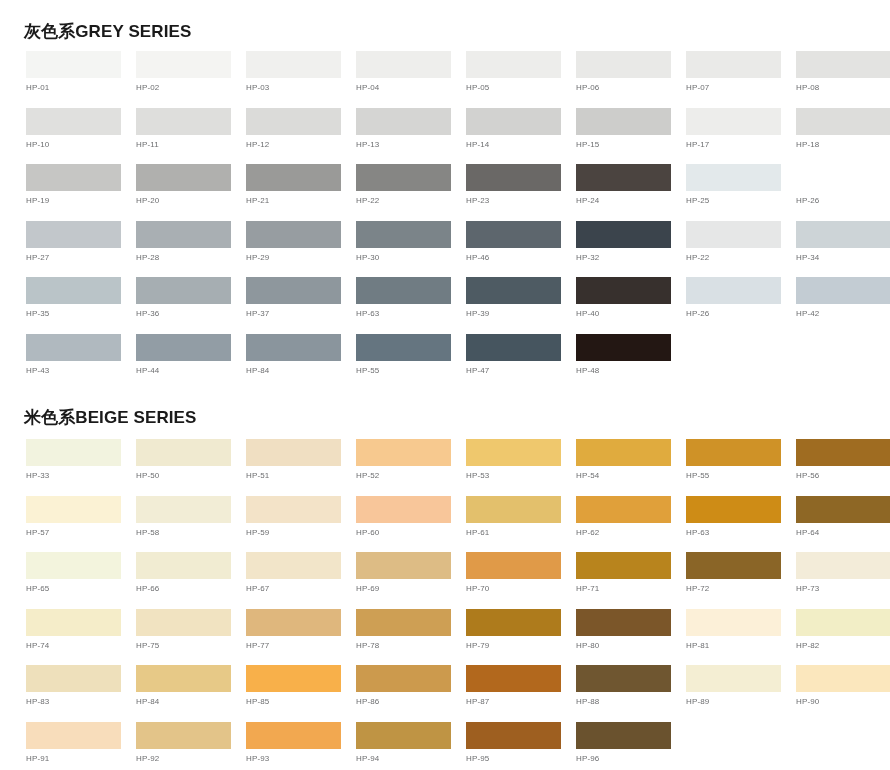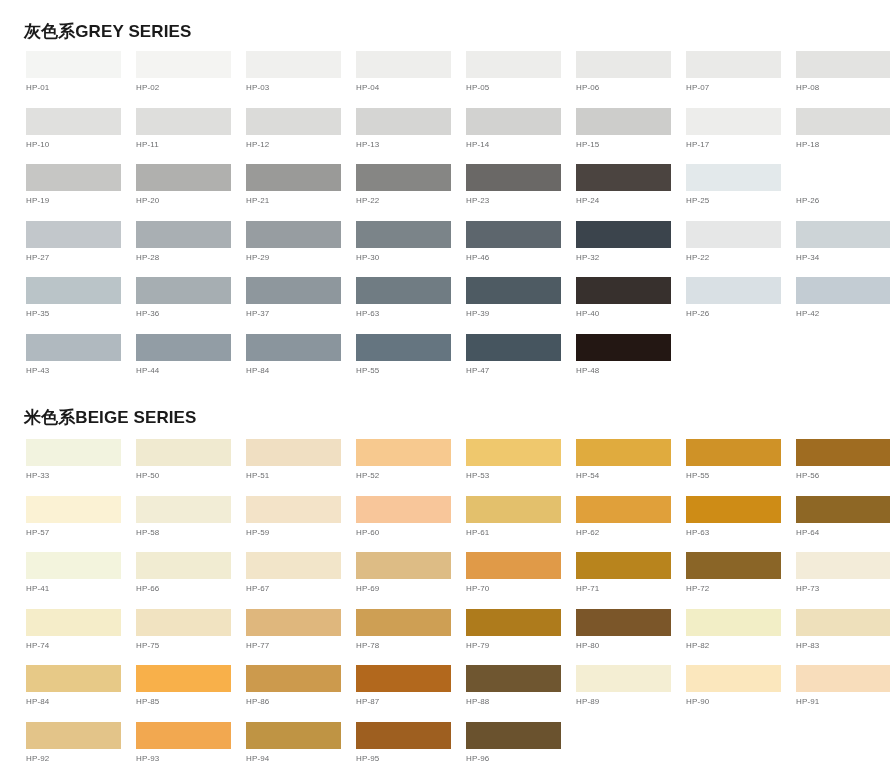--- a/index.html
+++ b/index.html
@@ -329,21 +329,21 @@
           <div class="swatch-cell">
             <div class="swatch-chip" style="background-color: rgb(206, 140, 22);"></div>
             <div class="swatch-label">HP-63</div>
           </div>
           <div class="swatch-cell">
             <div class="swatch-chip" style="background-color: rgb(142, 103, 37);"></div>
             <div class="swatch-label">HP-64</div>
           </div>
           <div class="swatch-cell">
             <div class="swatch-chip" style="background-color: rgb(243, 244, 221);"></div>
-            <div class="swatch-label">HP-41</div>
+            <div class="swatch-label">HP-65</div>
           </div>
           <div class="swatch-cell">
             <div class="swatch-chip" style="background-color: rgb(241, 236, 210);"></div>
             <div class="swatch-label">HP-66</div>
           </div>
           <div class="swatch-cell">
             <div class="swatch-chip" style="background-color: rgb(242, 229, 201);"></div>
             <div class="swatch-label">HP-67</div>
           </div>
           <div class="swatch-cell">
@@ -382,20 +382,24 @@
             <div class="swatch-chip" style="background-color: rgb(206, 159, 84);"></div>
             <div class="swatch-label">HP-78</div>
           </div>
           <div class="swatch-cell">
             <div class="swatch-chip" style="background-color: rgb(174, 123, 28);"></div>
             <div class="swatch-label">HP-79</div>
           </div>
           <div class="swatch-cell">
             <div class="swatch-chip" style="background-color: rgb(123, 86, 41);"></div>
             <div class="swatch-label">HP-80</div>
+          </div>
+          <div class="swatch-cell">
+            <div class="swatch-chip" style="background-color: rgb(252, 240, 216);"></div>
+            <div class="swatch-label">HP-81</div>
           </div>
           <div class="swatch-cell">
             <div class="swatch-chip" style="background-color: rgb(242, 238, 198);"></div>
             <div class="swatch-label">HP-82</div>
           </div>
           <div class="swatch-cell">
             <div class="swatch-chip" style="background-color: rgb(238, 224, 187);"></div>
             <div class="swatch-label">HP-83</div>
           </div>
           <div class="swatch-cell">

